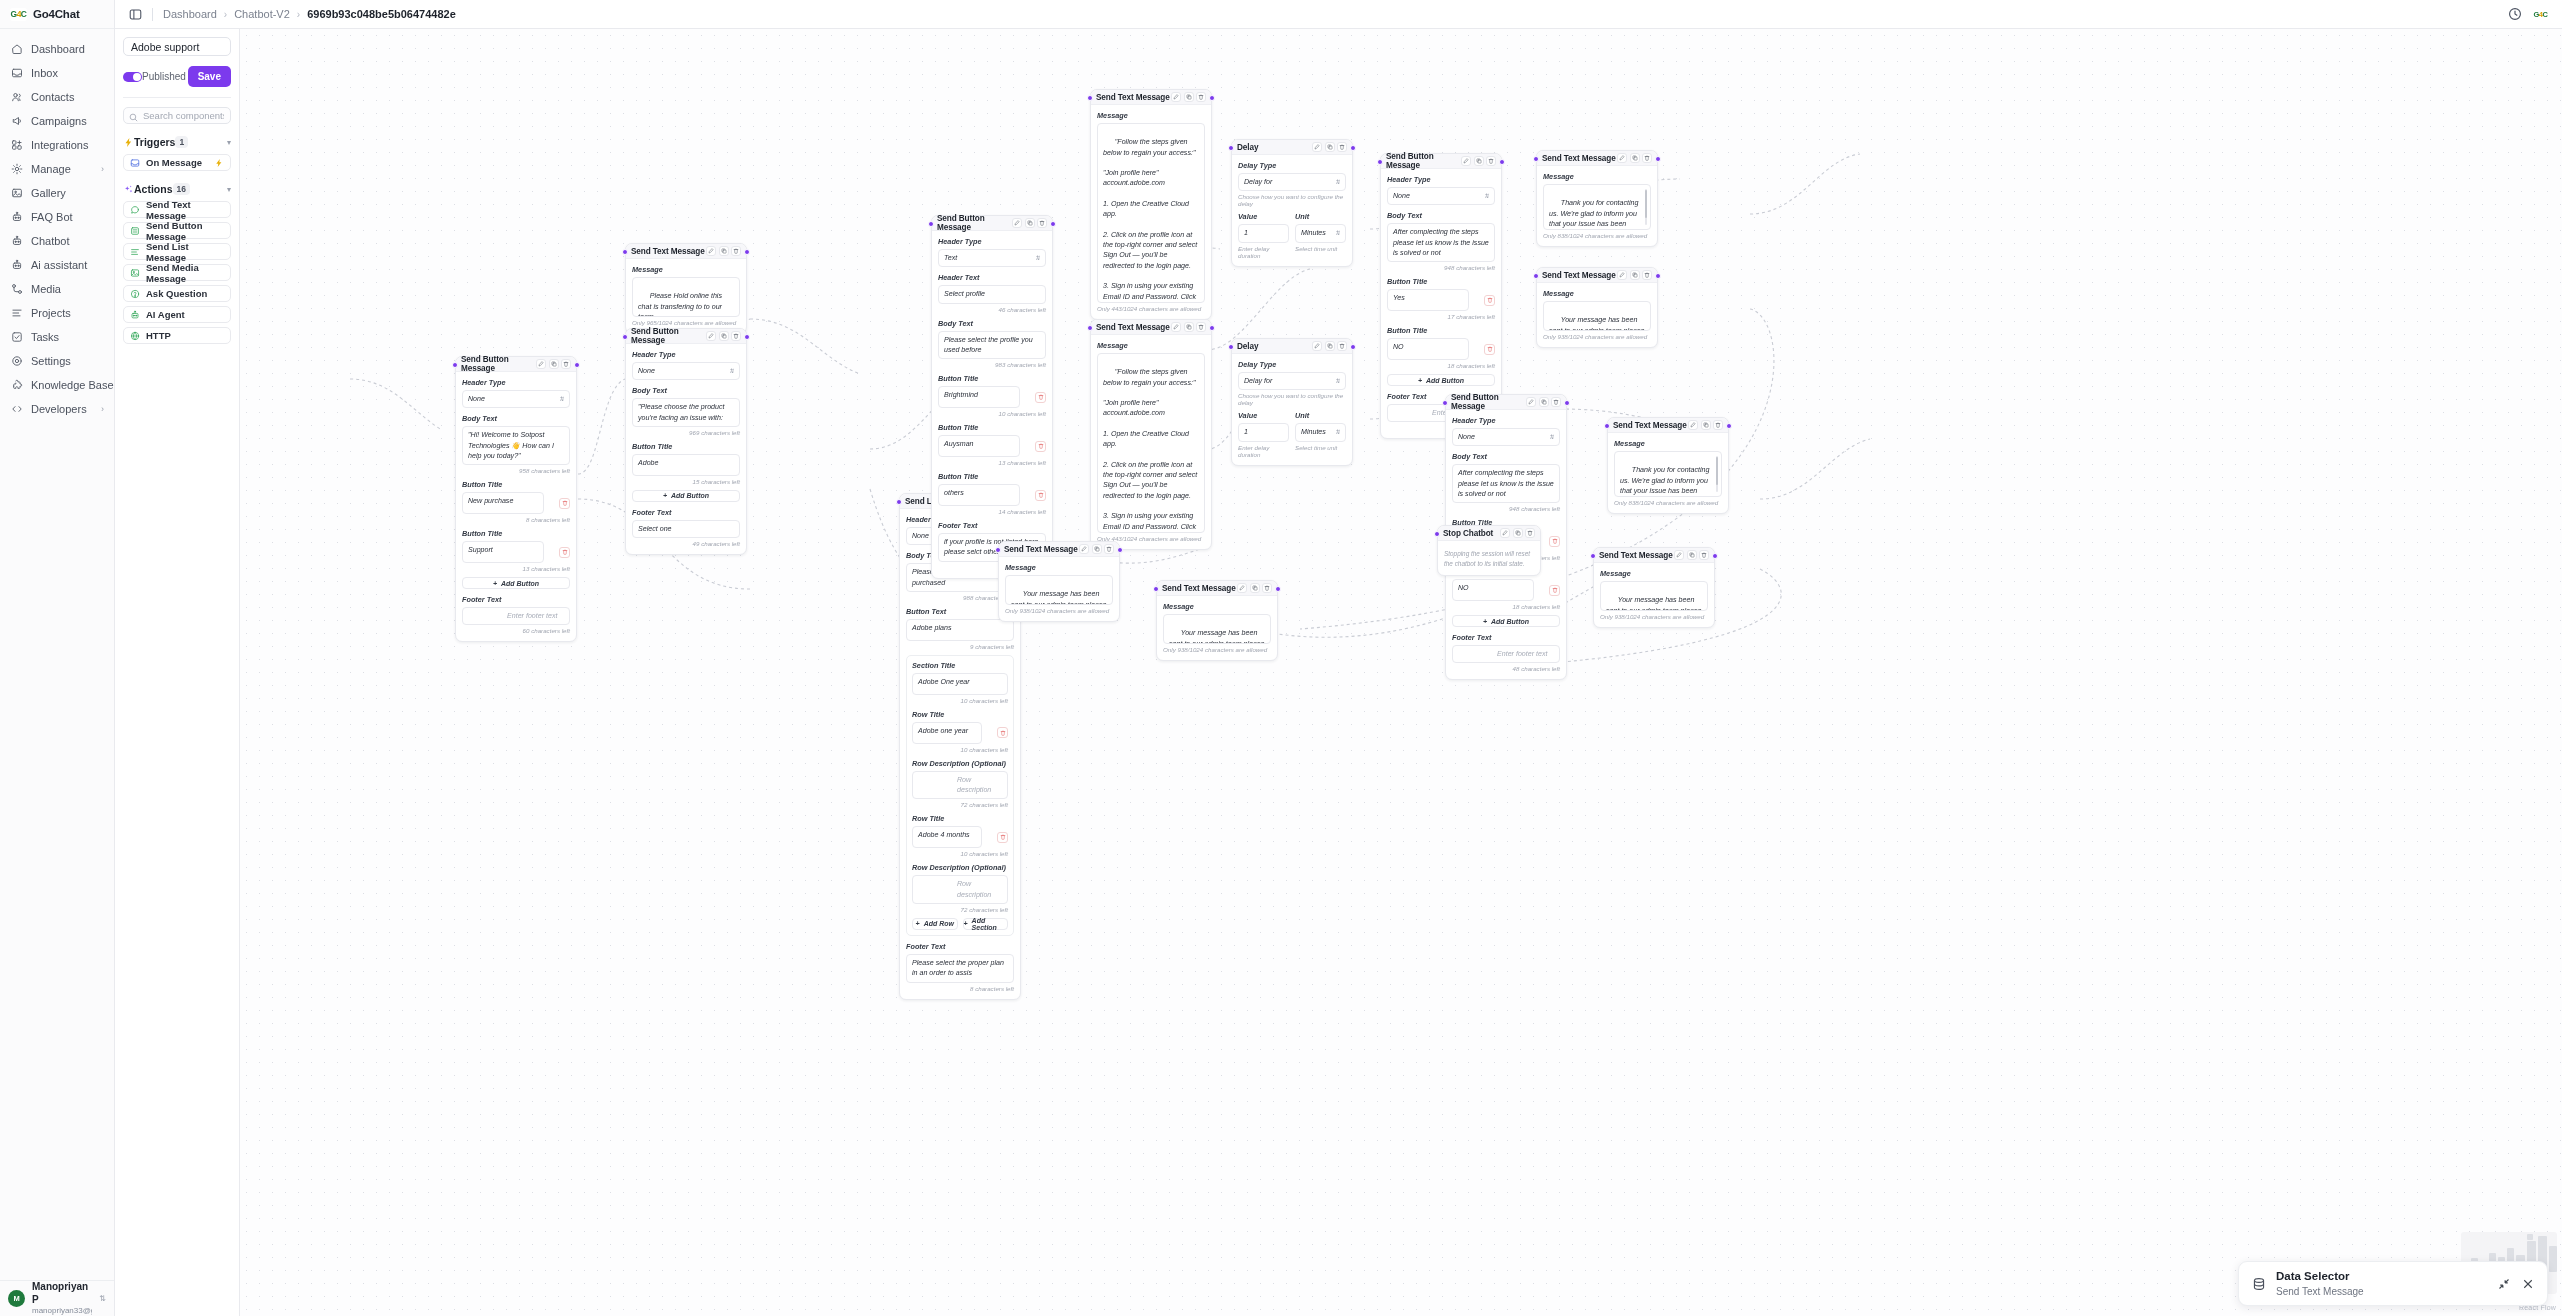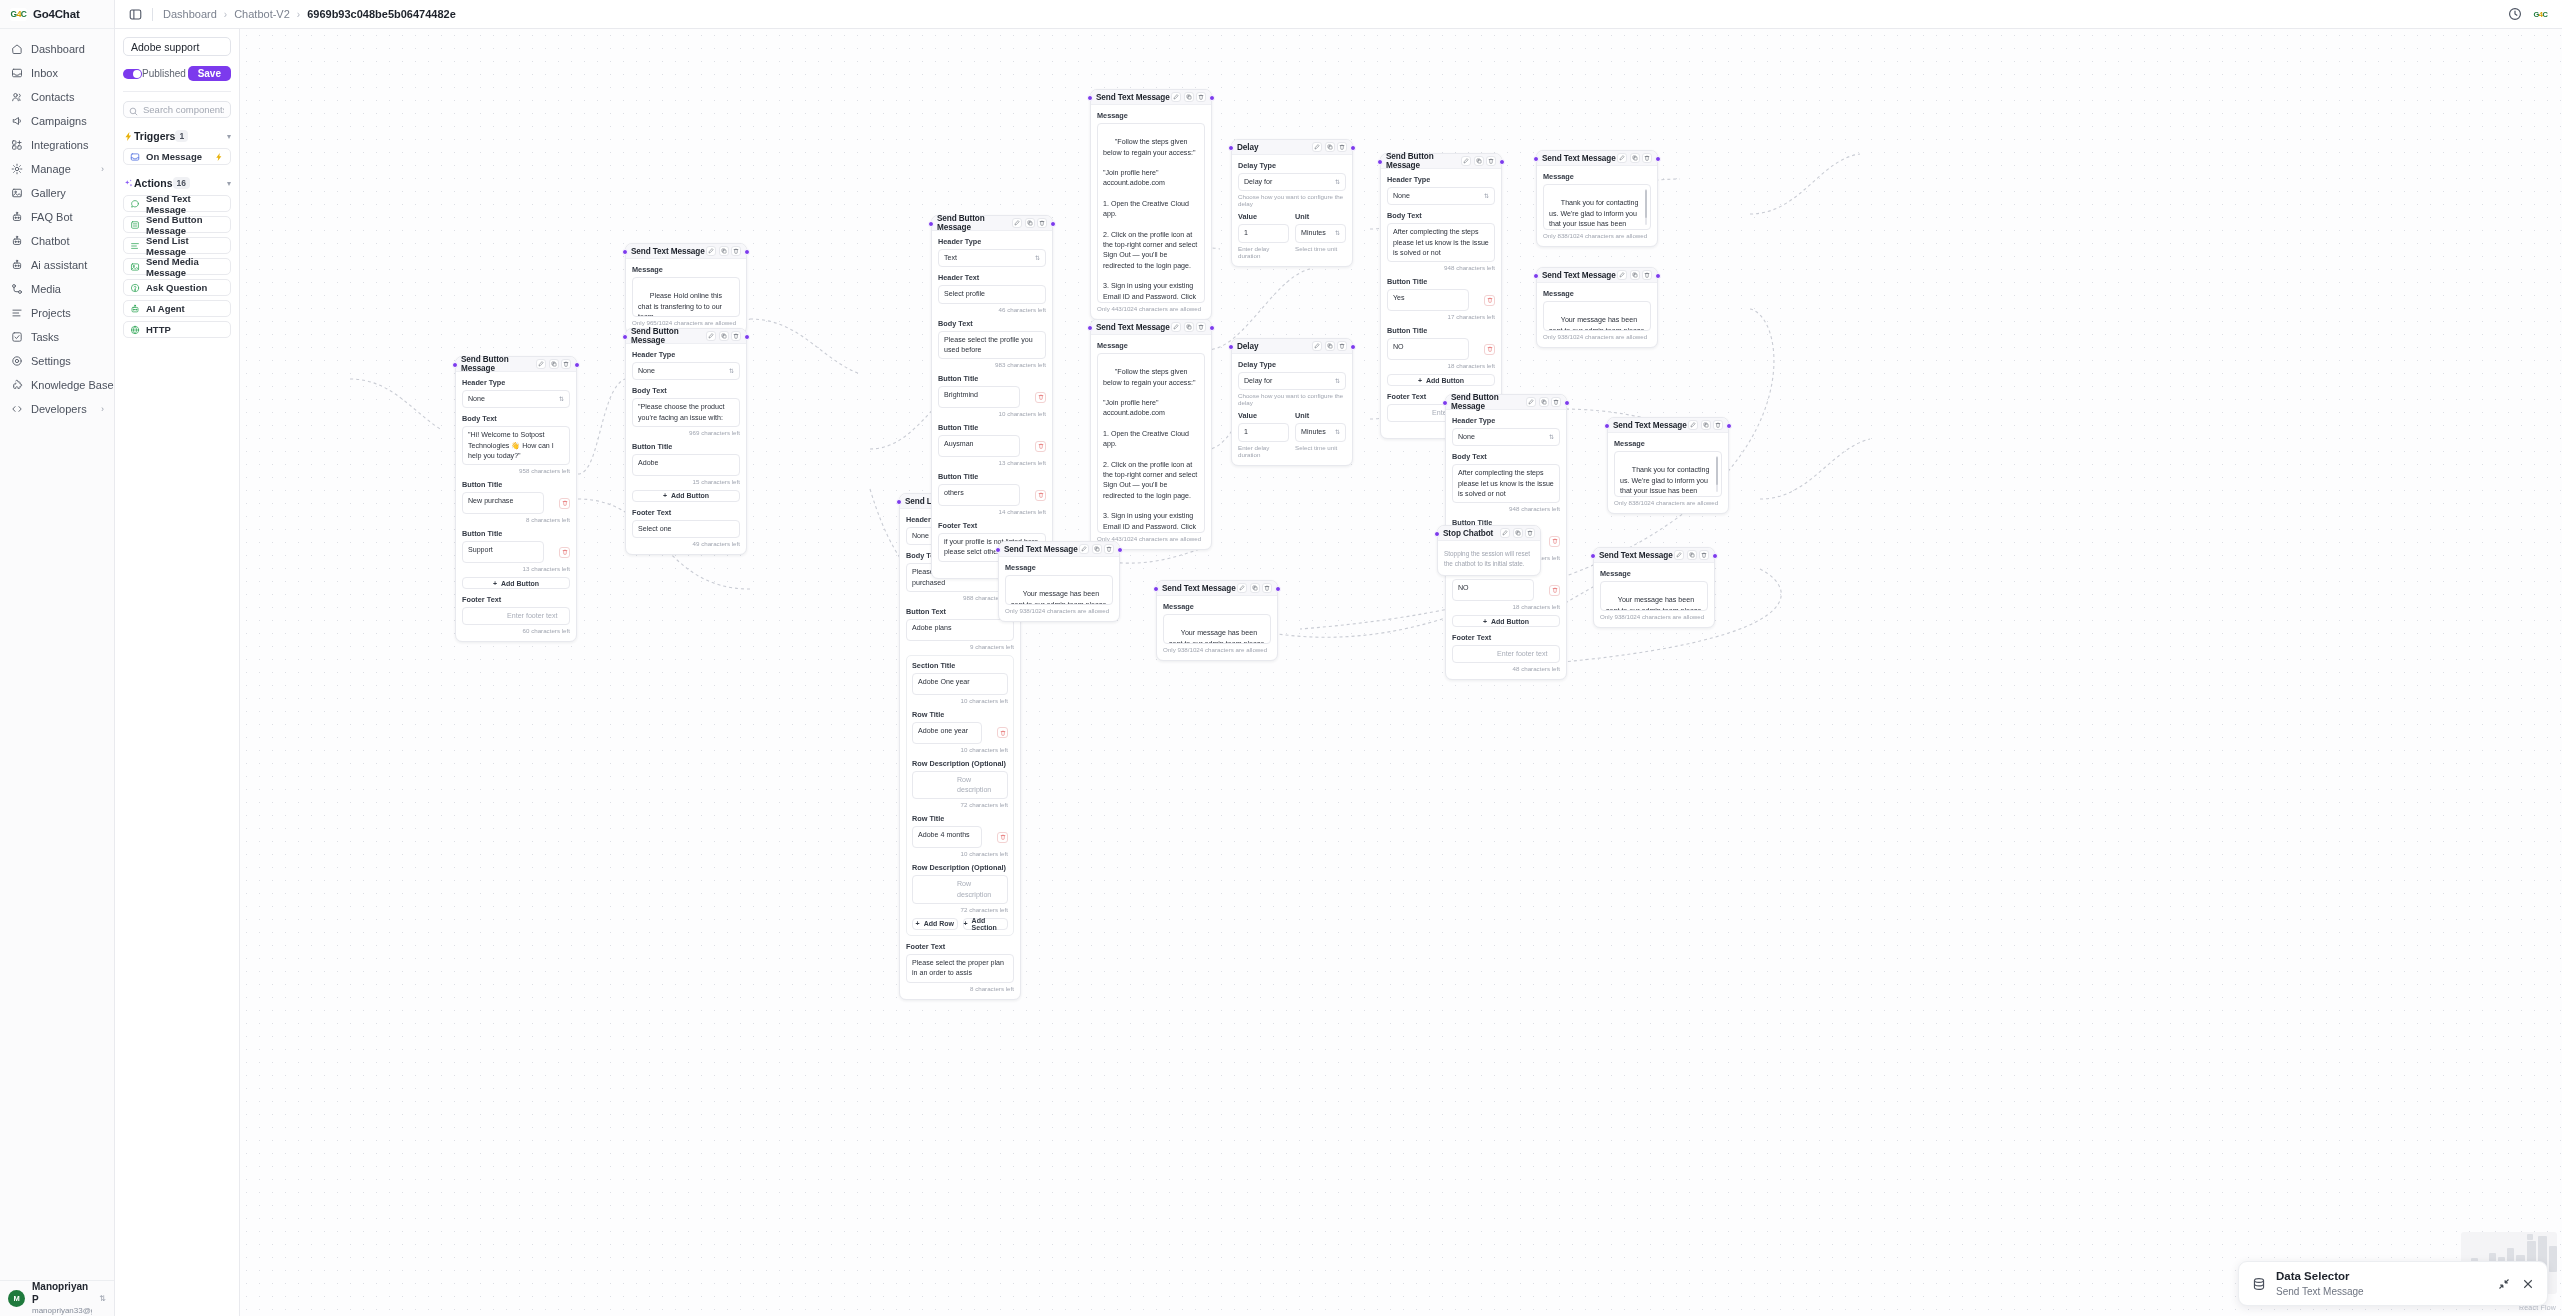--- a/index.html
+++ b/index.html
@@ -77,21 +77,21 @@
   .bot-name-input { width: 100%; height: 19px; border: 1px solid #e2e4ea; border-radius: 5px;
                     padding: 0 7px; font-size: 10.5px; color: #21262f; background: #fff;
                     font-family: inherit; outline: none; }
   .pub-row { display: flex; align-items: center; gap: 0; margin-top: 10px; }
   .toggle { width: 19px; height: 10px; border-radius: 6px; background: #7c3aed;
             position: relative; cursor: pointer; flex: 0 0 19px; }
   .toggle .knob { position: absolute; top: 1px; right: 1px; width: 8px; height: 8px;
                   border-radius: 50%; background: #fff; }
   .pub-label { font-size: 10px; color: #5e6470; }
   .save-btn { margin-left: auto; background: #7c3aed; color: #fff; border: none;
-              border-radius: 5px; height: 15px; padding: 0 10px; font-size: 10px;
+              border-radius: 5px; height: 21px; padding: 0 10px; font-size: 10px;
               font-weight: 700; cursor: pointer; font-family: inherit; }
   .panel-hr { height: 1px; background: #ecedf1; margin: 10px 0 9px; }
 
   .search-wrap { position: relative; }
   .search-input { width: 100%; height: 17px; border: 1px solid #e4e6eb; border-radius: 5px;
                   padding: 0 6px 0 19px; font-size: 9.5px; color: #21262f;
                   background: #fdfdfe; font-family: inherit; outline: none; }
   .search-input::placeholder { color: #a3a8b3; }
   .search-ico { position: absolute; left: 6px; top: 4px; width: 9px; height: 9px;
                 color: #a8adb8; }
@@ -127,21 +127,21 @@
           font-size: 8px; }
   .node-head { display: flex; align-items: center; height: 15px; padding: 0 5px;
                background: #f7f7fa; border-bottom: 1px solid #eeeff3;
                border-radius: 6px 6px 0 0; }
   .node-title { font-size: 8.2px; font-weight: 700; color: #1d222b; letter-spacing: -0.1px; }
   .node-acts { margin-left: auto; display: flex; gap: 2.5px; }
   .nbtn { width: 10px; height: 10px; border: 1px solid #e6e7ec; border-radius: 3px;
           background: #fff; display: flex; align-items: center; justify-content: center;
           color: #4d535f; cursor: pointer; }
   .nbtn svg { width: 6px; height: 6px; }
-  .node-body { padding: 6px 6px 7px; }
+  .node-body { padding: 6px 6px 7px; font-style: italic; }
   .fl { font-size: 7.3px; font-weight: 700; color: #343a45; margin-bottom: 3px; }
   .fl.mt { margin-top: 6px; }
   .fi { border: 1px solid #e8e9ee; border-radius: 4px; background: #fff;
         padding: 3px 5px; font-size: 7.1px; color: #2b303a; line-height: 1.45;
         min-height: 13px; }
   .fi.ph { color: #a8adb8; padding-left: 44px; }
   .fi.sel { display: flex; align-items: center; }
   .fi.sel .caret { margin-left: auto; color: #9aa0ad; font-size: 6px; line-height: 1; }
   .fi.tall { min-height: 22px; }
   .hint { font-size: 6.2px; color: #a0a5b0; margin-top: 2px; text-align: right; }

